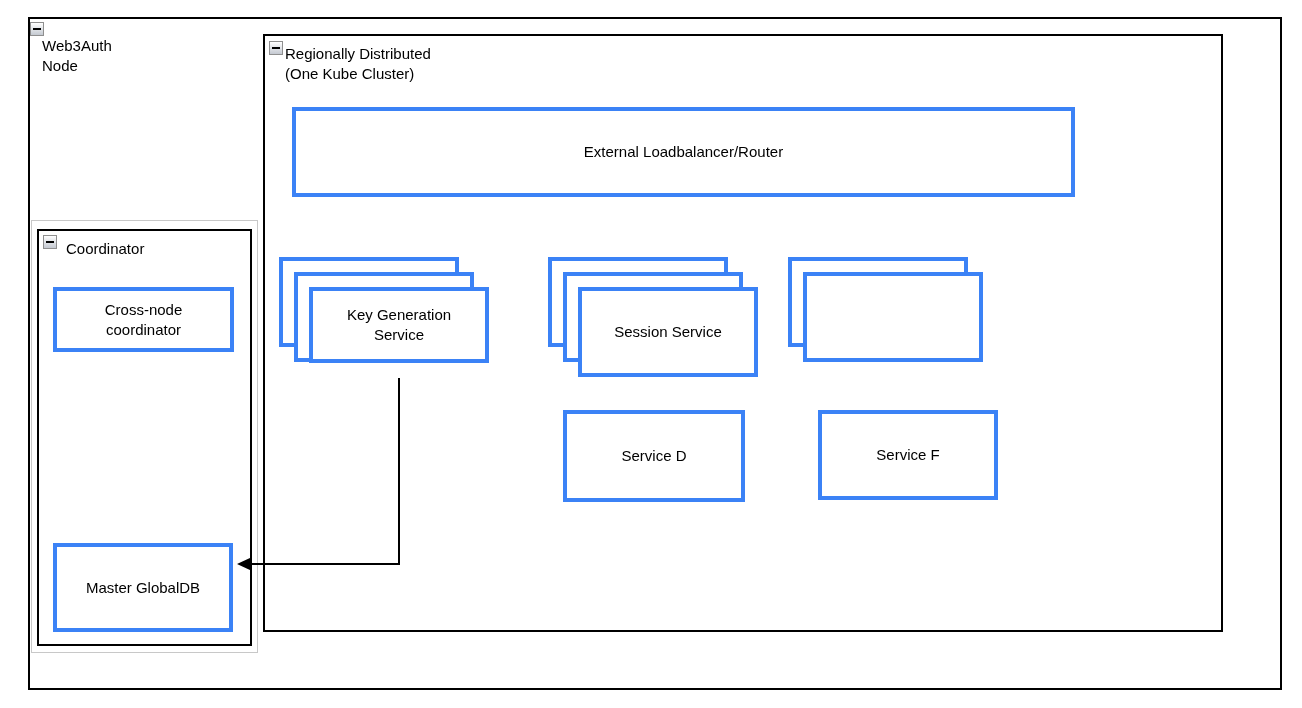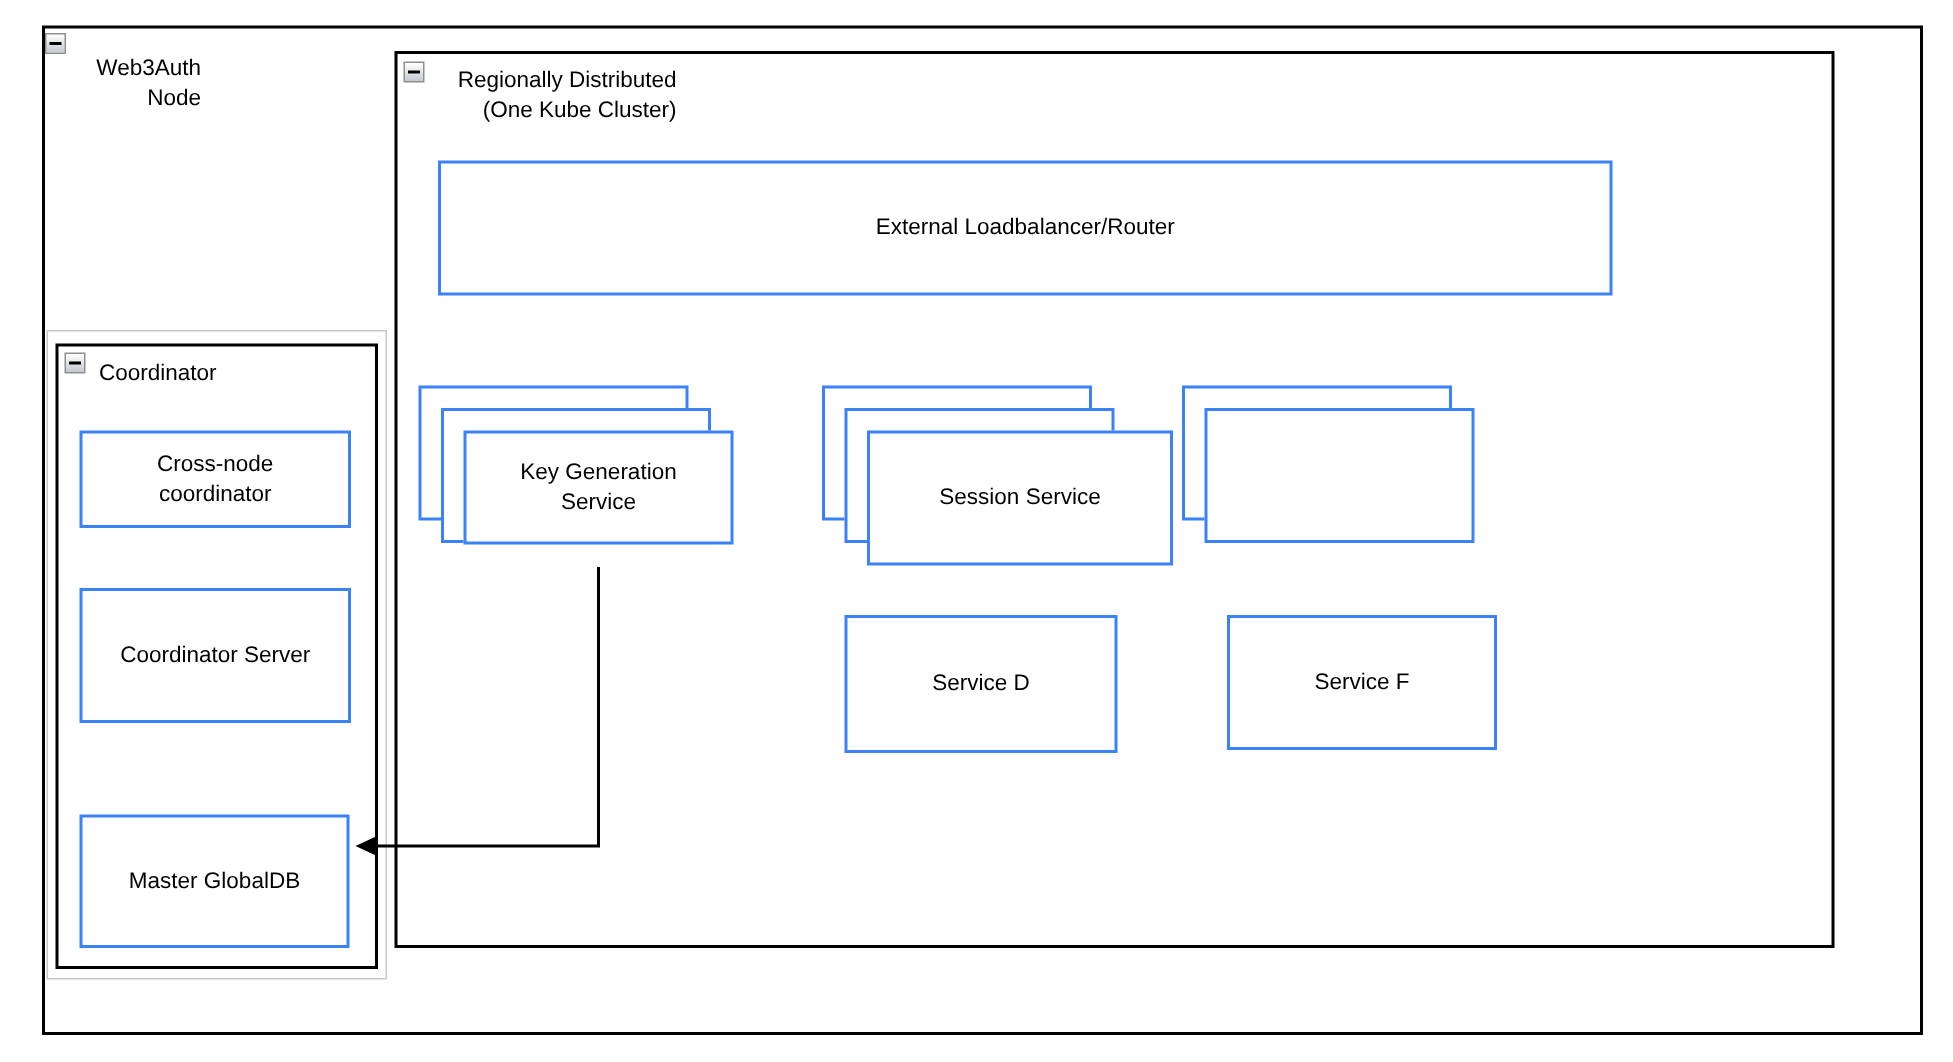--- a/index.html
+++ b/index.html
@@ -16,33 +16,33 @@
   .container {
     background: #ffffff;
     border: 2px solid #000000;
   }
   .frame {
     background: #ffffff;
     border: 1px solid #c8c8c8;
   }
   .node {
     background: #ffffff;
-    border: 2px solid #3b82f6;
+    border: 4px solid #3b82f6;
     display: flex;
     align-items: center;
     justify-content: center;
     text-align: center;
     font-size: 15px;
     line-height: 20px;
   }
   .ctitle {
     position: absolute;
     font-size: 15px;
     line-height: 20px;
-    text-align: right;
+    text-align: left;
     white-space: nowrap;
   }
   .ctitle.left { text-align: left; }
   .collapse {
     position: absolute;
     width: 14px;
     height: 14px;
     box-sizing: border-box;
     background: linear-gradient(#ffffff, #c4c9d1);
     border: 1px solid #8f8f8f;
@@ -100,43 +100,40 @@
   <div class="abs node z3" style="left:294px; top:272px; width:180px; height:90px;"></div>
   <div class="abs node z3" style="left:309px; top:287px; width:180px; height:76px;">
     <span>
       <span>Key Generation</span><br>
       <span>Service</span>
     </span>
   </div>
 
   <div class="abs node z3" style="left:548px; top:257px; width:180px; height:90px;"></div>
   <div class="abs node z3" style="left:563px; top:272px; width:180px; height:90px;"></div>
-  <div class="abs node z3" style="left:578px; top:287px; width:204px; height:90px;">
+  <div class="abs node z3" style="left:578px; top:287px; width:180px; height:90px;">
     <span>Session Service</span>
   </div>
 
   <div class="abs node z3" style="left:788px; top:257px; width:180px; height:90px;"></div>
   <div class="abs node z3" style="left:803px; top:272px; width:180px; height:90px;"></div>
 
   <div class="abs node z3" style="left:818px; top:410px; width:180px; height:90px;">
     <span>Service F</span>
   </div>
   <div class="abs node z3" style="left:563px; top:410px; width:182px; height:92px;">
     <span>Service D</span>
   </div>
 
   <div class="abs node z3" style="left:53px; top:287px; width:181px; height:65px;">
     <span>
       <span>Cross-node</span><br>
       <span>coordinator</span>
     </span>
   </div>
-  <div class="abs node z3" style="left:53px; top:392px; width:181px; height:90px;">
-    <span>Coordinator Server</span>
-  </div>
   <div class="abs node z3" style="left:53px; top:543px; width:180px; height:89px;">
     <span>Master GlobalDB</span>
   </div>
 
   <svg class="edges-layer" viewBox="0 0 1302 708" xmlns="http://www.w3.org/2000/svg">
     <path d="M 399 378 L 399 564 L 250 564" fill="none" stroke="#000000" stroke-width="2"></path>
     <polygon points="237,564 251,557.5 251,570.5" fill="#000000"></polygon>
   </svg>
 
 </div>

